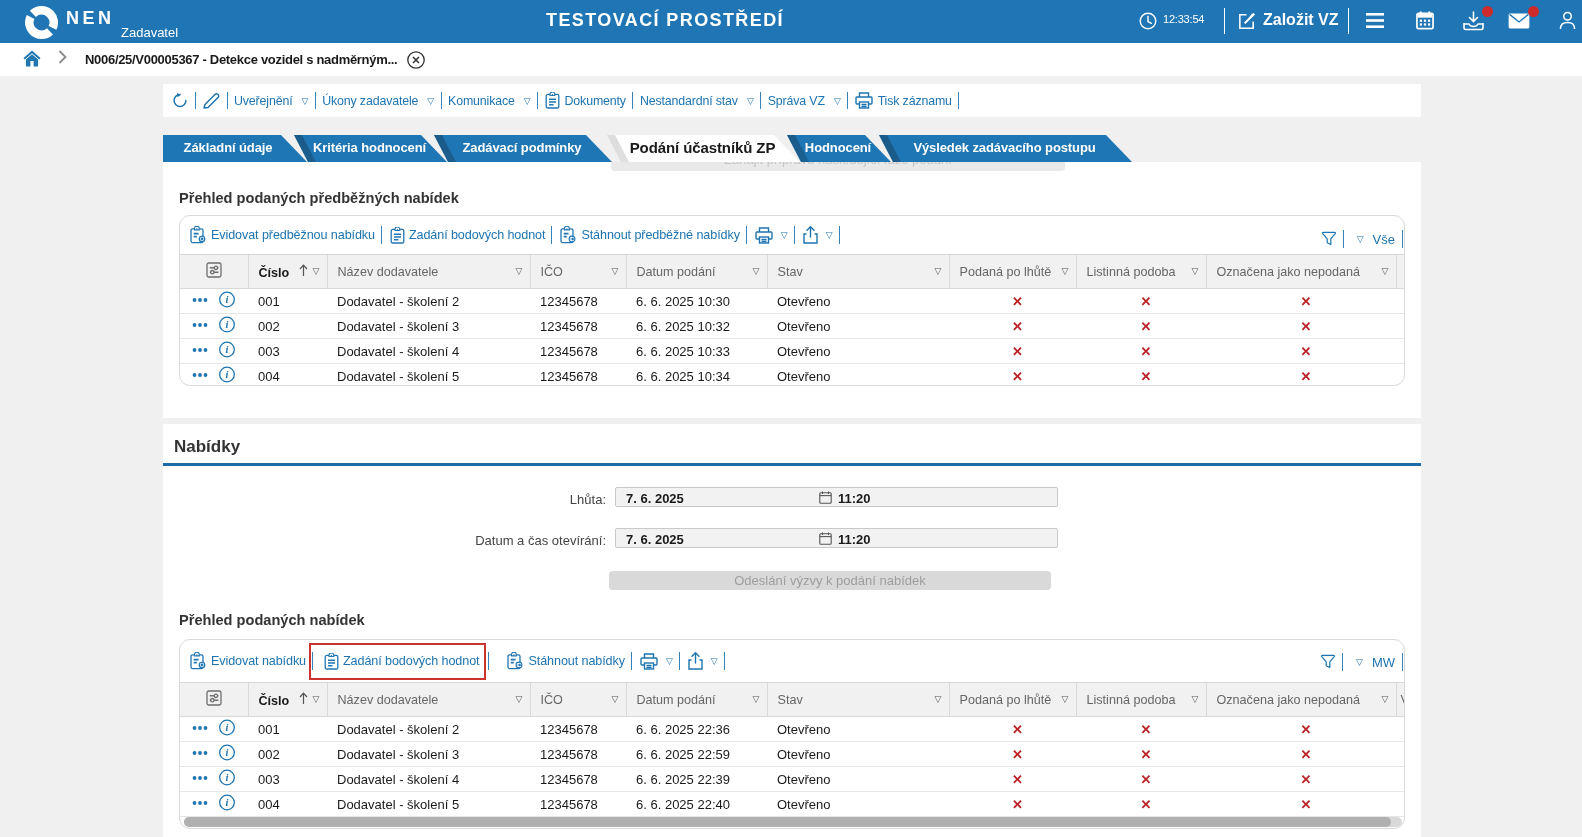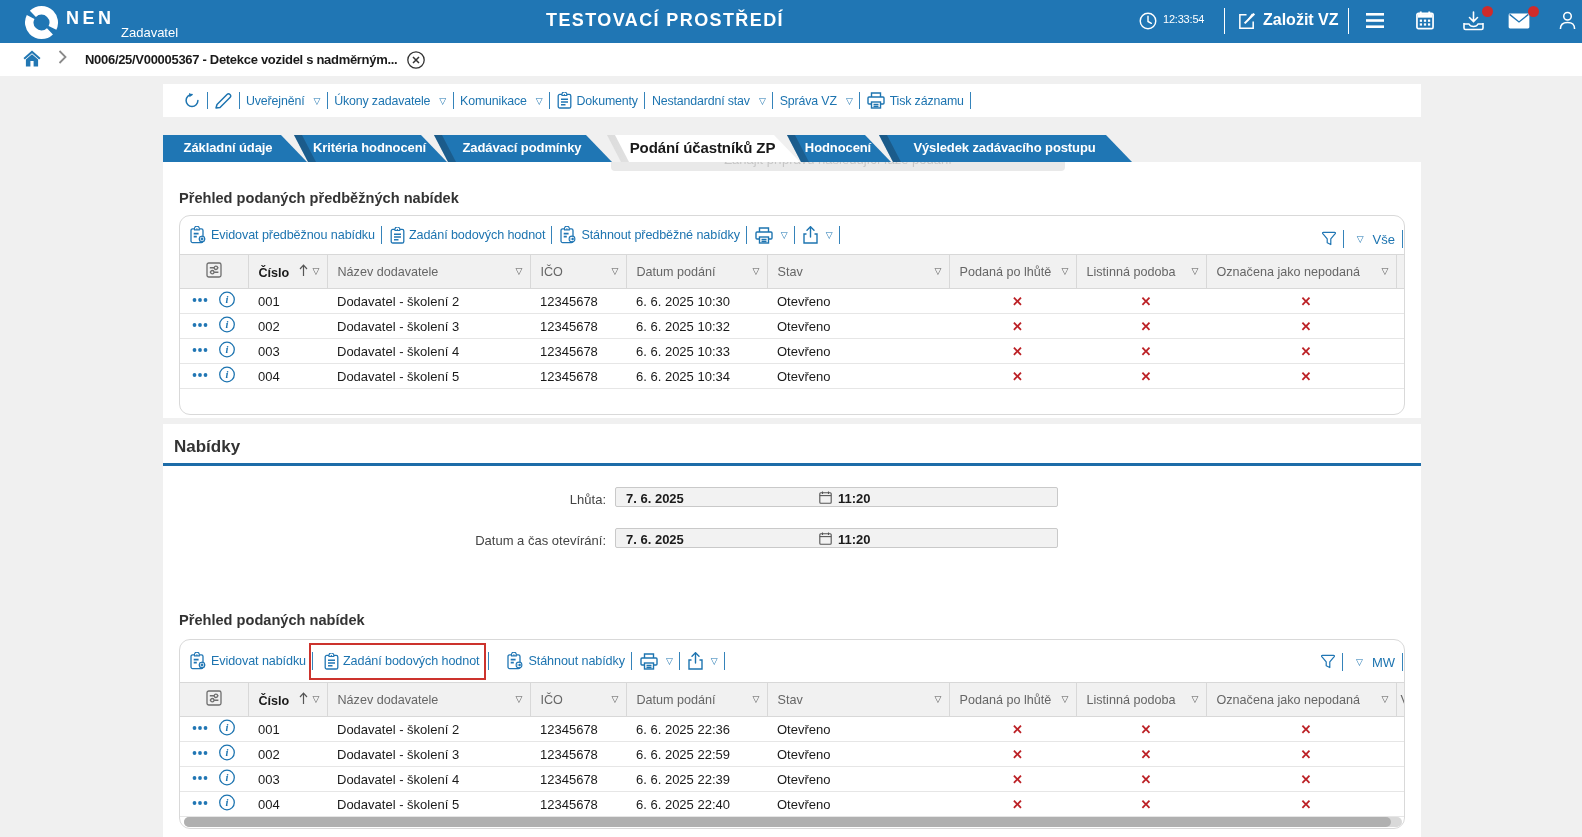--- a/index.html
+++ b/index.html
@@ -19,21 +19,21 @@
   .hnew { font-size:16px; font-weight:bold; white-space:nowrap; }
   .reddot { position:absolute; width:11px; height:11px; border-radius:50%; background:#cf2b2b; }
 
   
   .crumb { position:absolute; left:0; top:43px; width:1582px; height:33px; background:#fff; }
   .crumbtxt { position:absolute; left:85px; top:9px; font-size:13px; font-weight:bold; color:#1a1a1a; letter-spacing:-0.3px; white-space:nowrap; }
   .chev { position:absolute; left:58px; top:7px; color:#9a9a9a; font-size:15px; }
 
   
   .acard { position:absolute; left:163px; top:84px; width:1258px; height:33px; background:#fff; }
-  .acard-in { display:flex; align-items:center; height:33px; padding-left:21px; color:#1d74b0; font-size:12.4px; letter-spacing:-0.15px; }
+  .acard-in { display:flex; align-items:center; height:33px; padding-left:9px; color:#1d74b0; font-size:12.4px; letter-spacing:-0.15px; }
   .asep { width:1px; height:17px; background:#3583ba; margin:0 6.5px; flex:0 0 auto; }
   .aitem { display:flex; align-items:center; gap:5px; white-space:nowrap; }
   .dd { font-size:9px; color:#1d74b0; margin-left:4px; }
 
   
   .tabrow { position:absolute; left:0px; top:135px; width:1582px; height:27px; z-index:5; }
   .tab { position:absolute; top:0; height:27px; }
   .tab .face { position:absolute; inset:0; filter:drop-shadow(1px -1px 2px rgba(0,0,0,0.22)); background:#1f76b4; clip-path:polygon(0 0, calc(100% - 26px) 0, 100% 100%, 14px 100%); color:#fff; font-size:13px; font-weight:bold; text-align:center; line-height:26px; padding:0 16px 0 14px; white-space:nowrap; letter-spacing:-0.1px; }
   .tab .lband { position:absolute; inset:0; clip-path:polygon(0 0, 8px 0, 22px 100%, 14px 100%); background:linear-gradient(100deg, rgba(20,50,75,0.42), rgba(20,50,75,0.13) 65%, rgba(20,50,75,0)); }
   .tab.first .face { clip-path:polygon(0 0, calc(100% - 26px) 0, 100% 100%, 0 100%); padding:0 14px 0 0; }
@@ -204,21 +204,21 @@
       <div class="lband"></div>
     </div>
   <div class="tab" style="left:879px;width:253px">
       <div class="face">Výsledek zadávacího postupu</div>
       <div class="lband"></div>
     </div>
 </div>
 
 <div class="card1">
   <div class="h2" style="position:absolute;left:16px;top:28px;">Přehled podaných předběžných nabídek</div>
-  <div class="panel" style="left:16px;top:53px;width:1226px;height:200px;">
+  <div class="panel" style="left:16px;top:53px;width:1226px;height:171px;">
     <div class="ptoolbar" style="height:38px;">
       <span class="pitem"><svg width="17" height="18" viewBox="0 0 17 18" fill="none" stroke="#2076b4" stroke-width="1.3">
             <rect x="1" y="2.8" width="12" height="13.8" rx="1.6"></rect>
             <path d="M4.5 3.9 V2.6 A2.2 2.2 0 0 1 9.3 2.6 V3.9 Z" fill="#fff" stroke-width="1.1"></path>
             <circle cx="6.9" cy="3" r="0.7" fill="#2076b4" stroke="none"></circle>
             <path d="M3.7 7.6 H8.6 M3.7 10.6 H6.8" stroke-width="1.6"></path>
             <g stroke-width="1.1">
               <circle cx="12" cy="13" r="2.7" fill="#fff"></circle>
               <circle cx="12" cy="13" r="0.9"></circle>
               <path d="M12 9.7 V10.3 M12 15.7 V16.3 M8.7 13 H9.3 M14.7 13 H15.3 M9.7 10.7 L10.1 11.1 M13.9 14.9 L14.3 15.3 M14.3 10.7 L13.9 11.1 M10.1 14.9 L9.7 15.3"></path>
@@ -410,20 +410,21 @@
   <div class="finput" style="top:104px;">
     <span style="position:absolute;left:10px;top:3px;">7. 6. 2025</span>
     <svg style="position:absolute;left:203px;top:3px;" width="13" height="13" viewBox="0 0 13 13" fill="none" stroke="#555" stroke-width="1.1">
         <rect x="0.8" y="1.8" width="11.4" height="10.4" rx="1"></rect>
         <path d="M0.8 4.6 H12.2"></path>
         <path d="M3.5 0.5 V3 M9.5 0.5 V3"></path>
       </svg>
     <span style="position:absolute;left:222px;top:3px;">11:20</span>
   </div>
 
+  <div style="position:absolute;left:446px;top:147px;width:442px;height:19px;background:#d9d9d9;border-radius:4px;color:#9e9e9e;font-size:13px;text-align:center;line-height:19px;">Odeslání výzvy k podání nabídek</div>
 
   <div class="h2" style="position:absolute;left:16px;top:188px;">Přehled podaných nabídek</div>
 
   <div class="panel" style="left:16px;top:215px;width:1226px;height:190px;">
     <div class="ptoolbar" style="height:42px;">
       <span class="pitem"><svg width="17" height="18" viewBox="0 0 17 18" fill="none" stroke="#2076b4" stroke-width="1.3">
             <rect x="1" y="2.8" width="12" height="13.8" rx="1.6"></rect>
             <path d="M4.5 3.9 V2.6 A2.2 2.2 0 0 1 9.3 2.6 V3.9 Z" fill="#fff" stroke-width="1.1"></path>
             <circle cx="6.9" cy="3" r="0.7" fill="#2076b4" stroke="none"></circle>
             <path d="M3.7 7.6 H8.6 M3.7 10.6 H6.8" stroke-width="1.6"></path>

